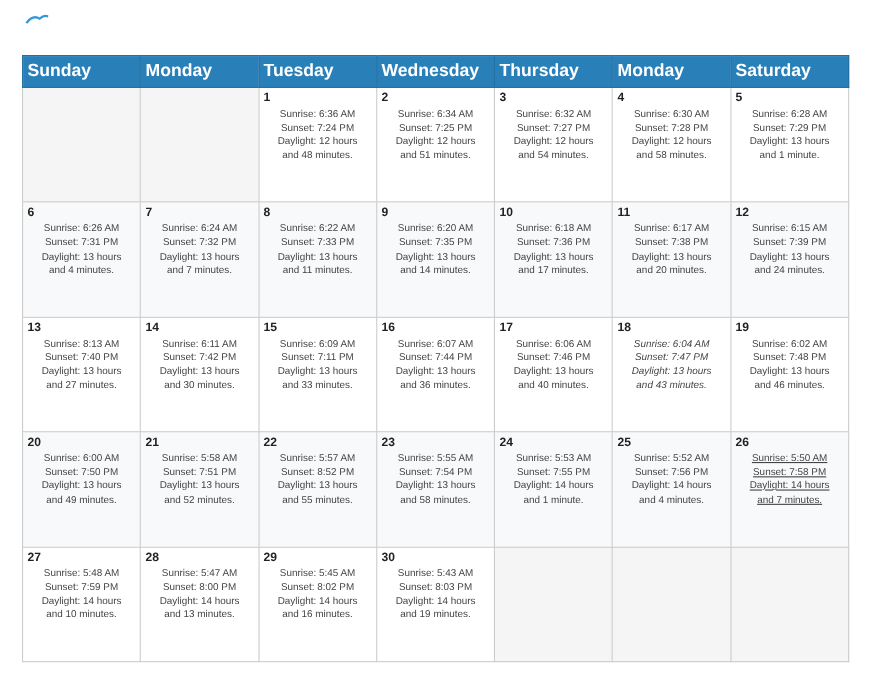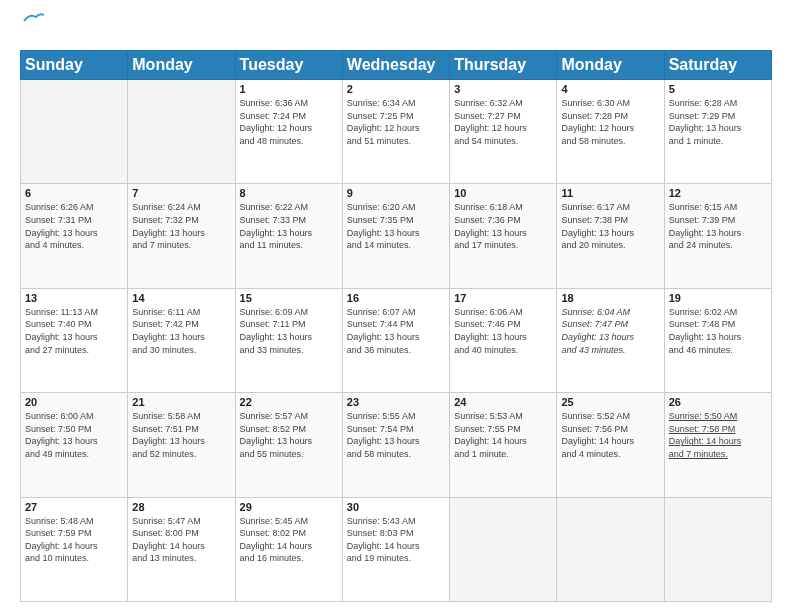--- a/index.html
+++ b/index.html
@@ -81,20 +81,21 @@
       font-size: 11px;
       font-weight: bold;
       color: #222;
       display: block;
       margin-bottom: 2px;
     }
     .day-info {
       font-size: 9px;
       color: #444;
       line-height: 1.4;
+      text-align: center;
     }
     .empty-cell {
       background: #f5f5f5 !important;
     }
     table {
       width: 100%;
       border-collapse: collapse;
       table-layout: fixed;
     }
   </style>
@@ -219,21 +220,21 @@
             <span class="day-num">12</span>
             <div class="day-info" style="white-space: pre-line;">Sunrise: 6:15 AM
 Sunset: 7:39 PM
 Daylight: 13 hours
 and 24 minutes.</div>
           </td>
         </tr>
         <tr>
           <td>
             <span class="day-num">13</span>
-            <div class="day-info" style="white-space: pre-line;">Sunrise: 11:13 AM
+            <div class="day-info" style="white-space: pre-line;">Sunrise: 8:13 AM
 Sunset: 7:40 PM
 Daylight: 13 hours
 and 27 minutes.</div>
           </td>
           <td>
             <span class="day-num">14</span>
             <div class="day-info" style="white-space: pre-line;">Sunrise: 6:11 AM
 Sunset: 7:42 PM
 Daylight: 13 hours
 and 30 minutes.</div>

